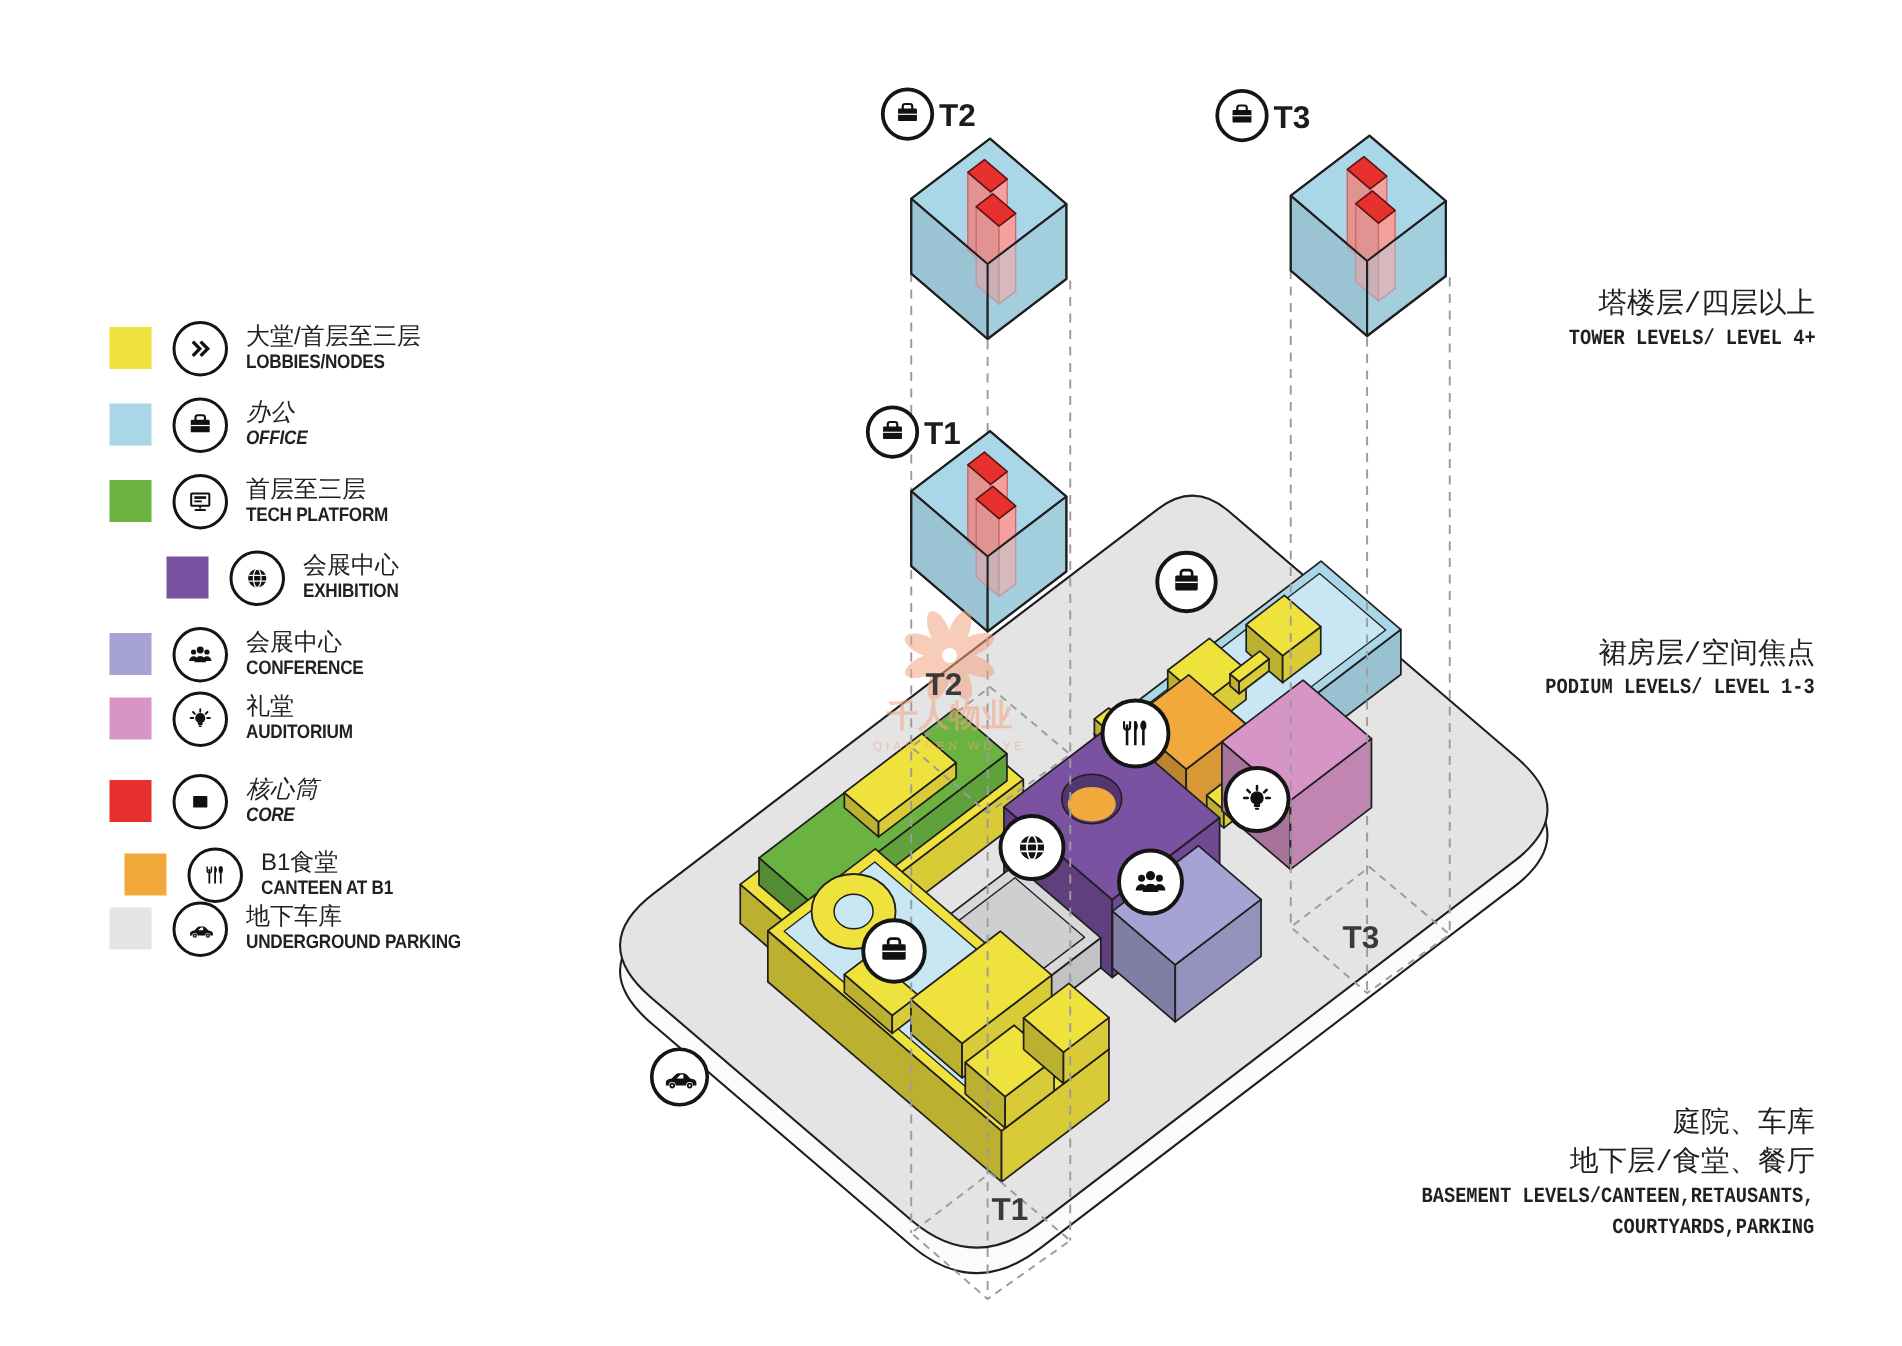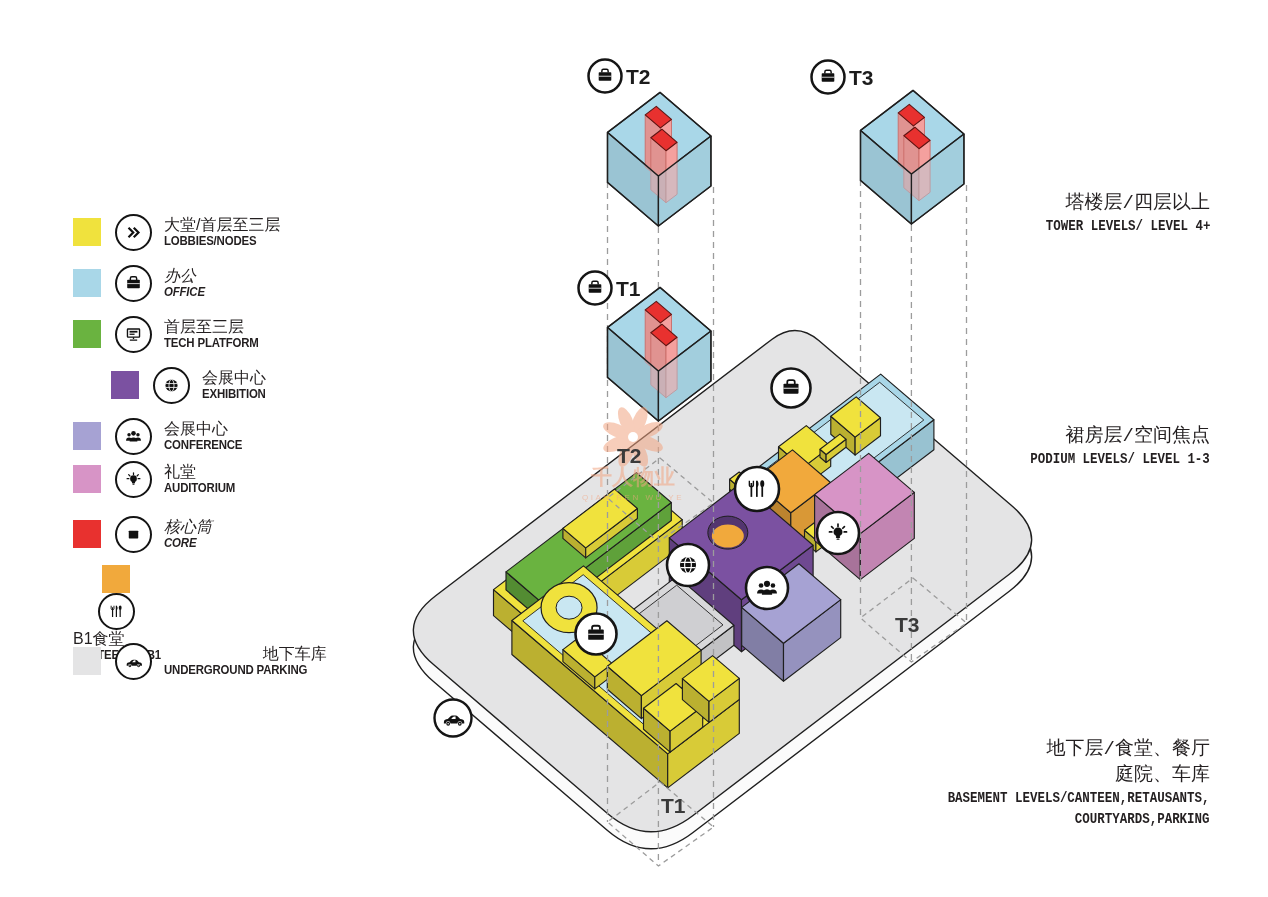--- a/index.html
+++ b/index.html
@@ -347,33 +347,33 @@
         <div class="lgd-icon">
           <svg viewBox="0 0 40 40">
             <use href="#core-square-icon"></use>
           </svg>
         </div>
         <div>
           <div class="lgd-zh">核心筒</div>
           <div class="lgd-en">CORE</div>
         </div>
       </div>
-      <div class="legend-item" style="left: 73px; top: 565px; flex-direction: column;">
+      <div class="legend-item" style="left: 83px; top: 565px;">
         <div class="swatch" style="background: rgb(241, 169, 60);"></div>
         <div class="lgd-icon">
           <svg viewBox="0 0 40 40">
             <use href="#cutlery-icon"></use>
           </svg>
         </div>
         <div>
           <div class="lgd-zh">B1食堂</div>
           <div class="lgd-en">CANTEEN AT B1</div>
         </div>
       </div>
-      <div class="legend-item" style="left: 73px; top: 643px; text-align: right;">
+      <div class="legend-item" style="left: 73px; top: 601px;">
         <div class="swatch" style="background: rgb(228, 228, 229);"></div>
         <div class="lgd-icon">
           <svg viewBox="0 0 40 40">
             <use href="#car-icon"></use>
           </svg>
         </div>
         <div>
           <div class="lgd-zh">地下车库</div>
           <div class="lgd-en">UNDERGROUND PARKING</div>
         </div>
@@ -382,18 +382,18 @@
 
   <div class="rlabel" style="top:190px">
     <div class="r-zh">塔楼层/四层以上</div>
     <div class="r-en">TOWER LEVELS/ LEVEL 4+</div>
   </div>
   <div class="rlabel" style="top:423px">
     <div class="r-zh">裙房层/空间焦点</div>
     <div class="r-en">PODIUM LEVELS/ LEVEL 1-3</div>
   </div>
   <div class="rlabel" style="top:736px">
+    <div class="r-zh">庭院、车库</div>
     <div class="r-zh">地下层/食堂、餐厅</div>
-    <div class="r-zh">庭院、车库</div>
     <div class="r-en">BASEMENT LEVELS/CANTEEN,RETAUSANTS,</div>
     <div class="r-en">COURTYARDS,PARKING</div>
   </div>
 </div>
 
 </body></html>

